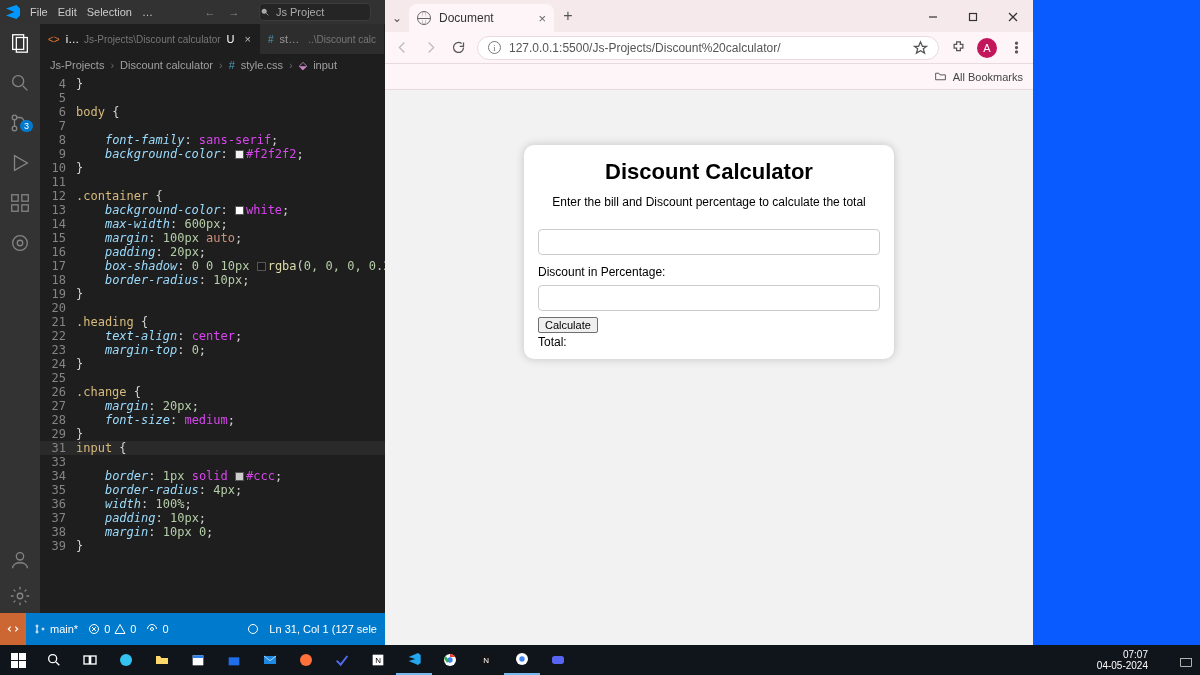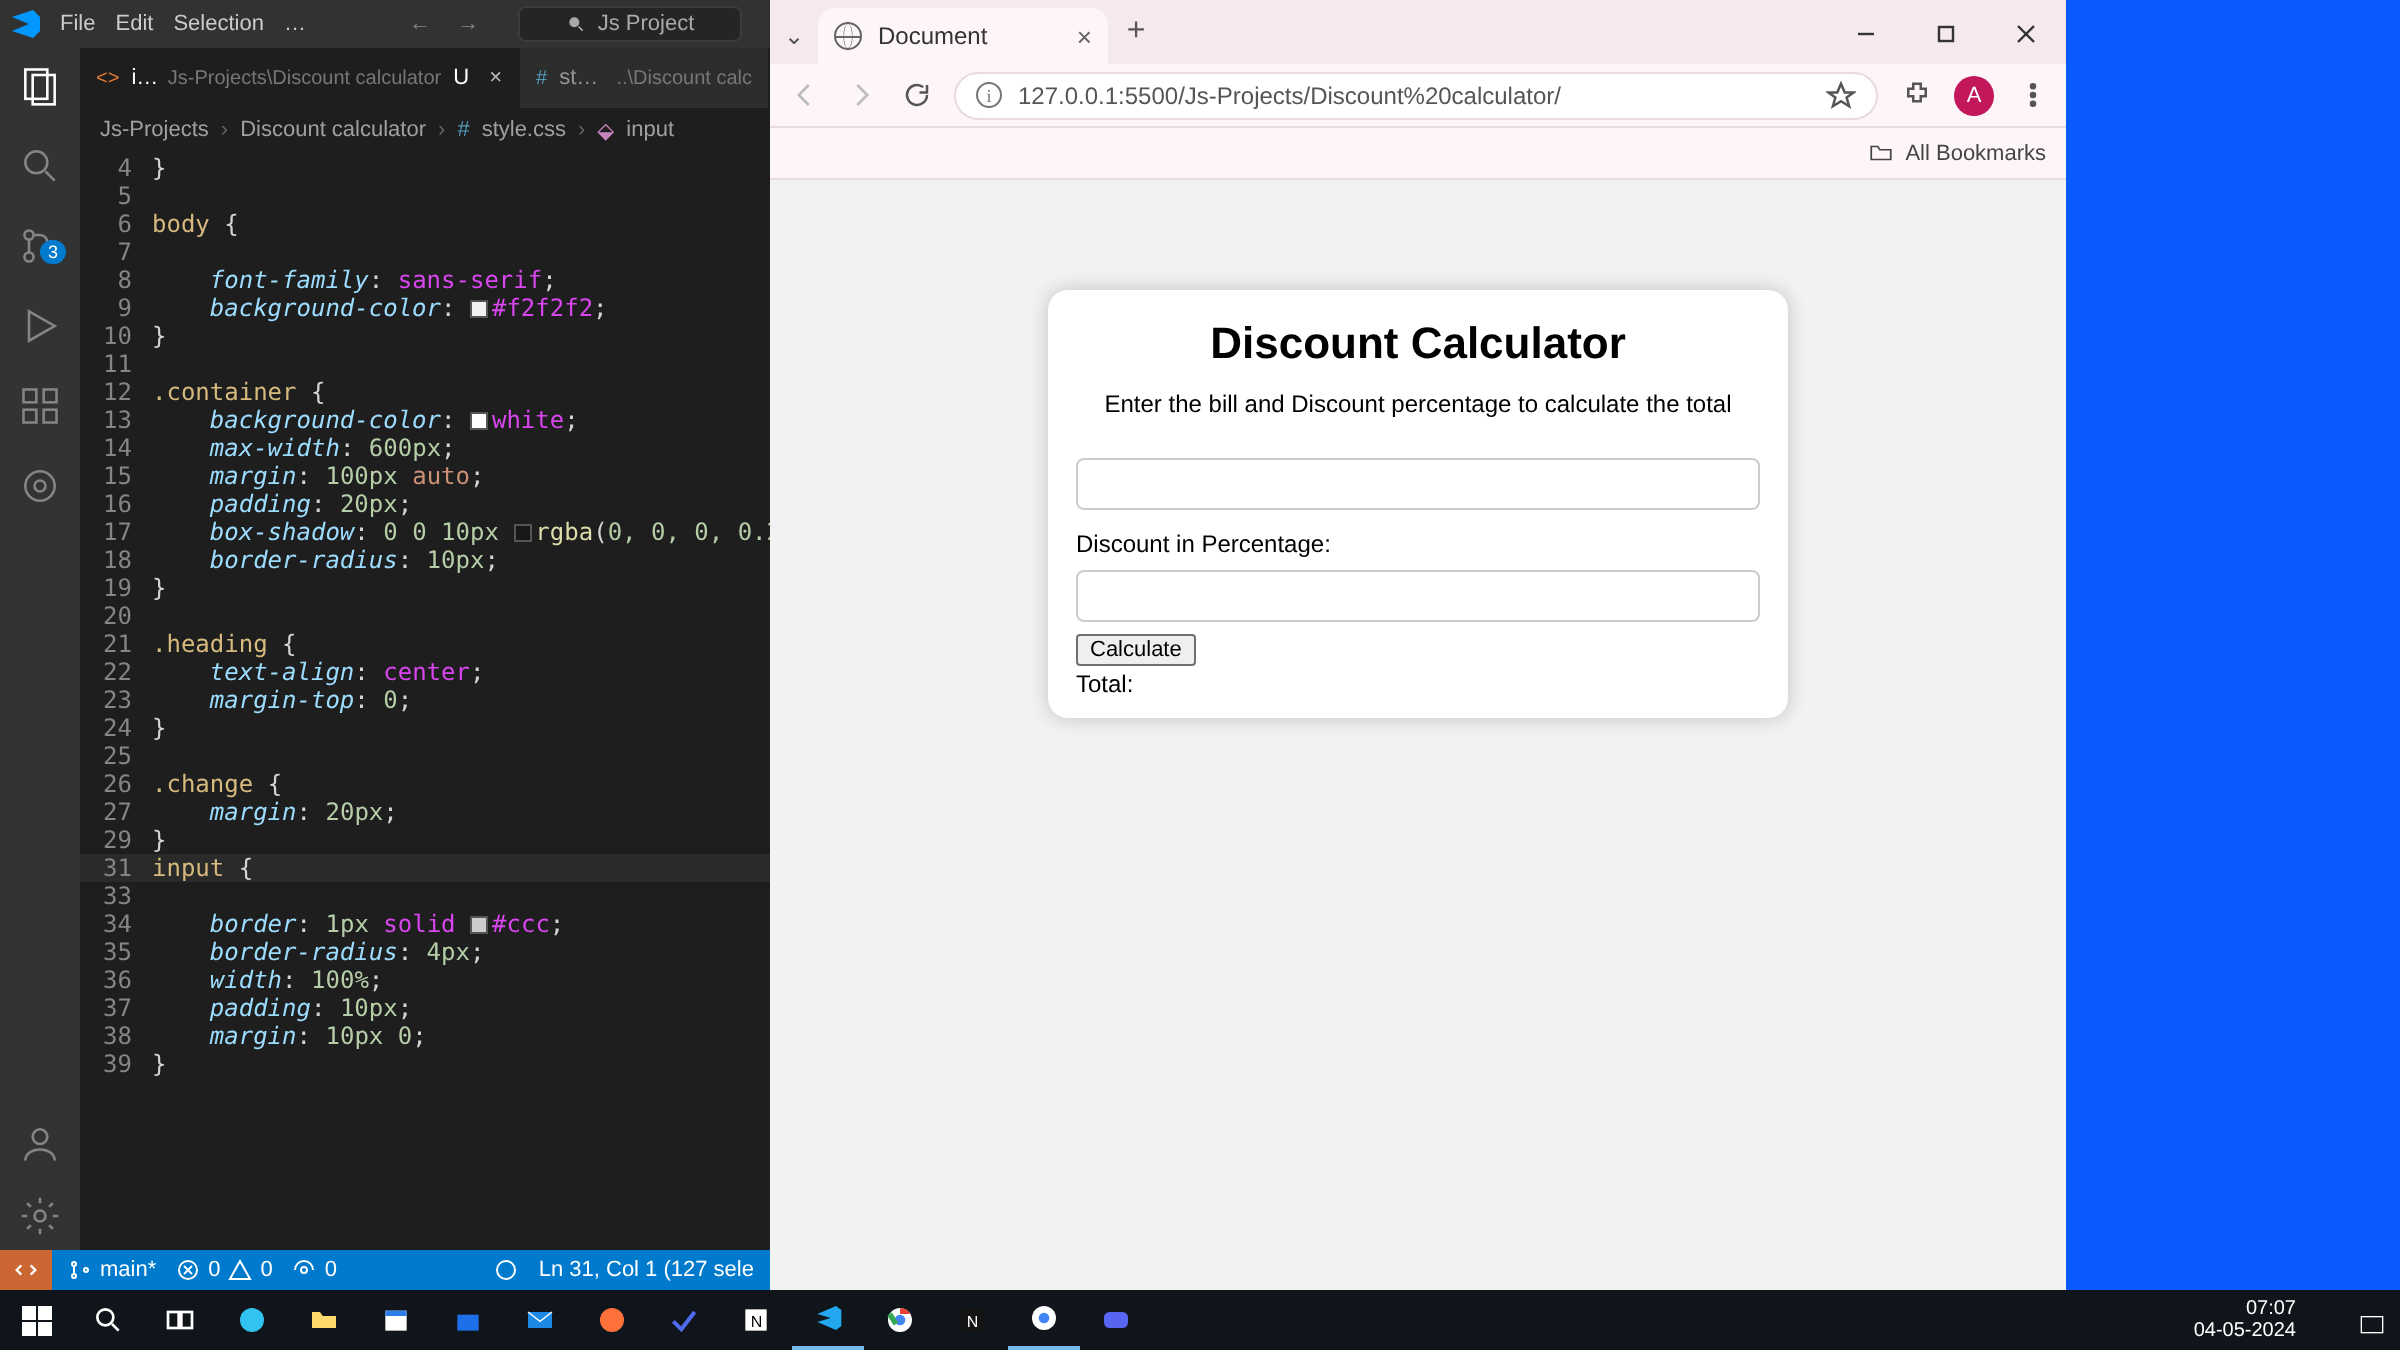--- a/index.html
+++ b/index.html
@@ -16,21 +16,21 @@
     height: 24px; background: #323233; display: flex; align-items: center;
     padding: 0 6px; gap: 10px; font-size: 11px;
   }
   .vscode-titlebar .vs-logo { width: 14px; height: 14px; background: #0098ff; clip-path: polygon(75% 0,100% 25%,100% 75%,75% 100%,0 75%,60% 50%,0 25%); }
   .vscode-titlebar .menu { color: #ccc; cursor: default; }
   .vscode-titlebar .dots { color: #ccc; }
   .vscode-titlebar .spacer { flex: 0 0 30px; }
   .vscode-titlebar .navarrow { color: #888; width: 14px; text-align: center; }
   .vscode-titlebar .search-center {
     flex: 1; margin: 0 8px; height: 18px; background: #252526; border: 1px solid #3c3c3c;
-    border-radius: 4px; display: flex; align-items: center; justify-content: center; color: #aaa; font-size: 11px; gap: 6px;
+    border-radius: 4px; display: flex; align-items: center; color: #aaa; font-size: 11px; gap: 6px;
   }
   .vscode-titlebar .search-center svg { width: 10px; height: 10px; fill: #aaa; }
 
   .vscode-body { flex: 1; display: flex; min-height: 0; }
   .activitybar {
     width: 40px; background: #333333; display: flex; flex-direction: column;
     align-items: center; padding-top: 8px; gap: 18px; position: relative;
   }
   .activitybar .aicon { width: 22px; height: 22px; color: #858585; display:flex; align-items:center; justify-content:center; }
   .activitybar .aicon.active { color: #fff; }
@@ -69,21 +69,21 @@
   .src .pun { color: #d4d4d4; }
   .src .prop { color: #9cdcfe; font-style: italic; }
   .src .val { color: #d946ef; }
   .src .num { color: #b5cea8; }
   .src .unit { color: #b5cea8; }
   .src .kw { color: #ce9178; }
   .src .fn { color: #dcdcaa; }
   .src .swatch { display:inline-block; width:9px; height:9px; border:1px solid #555; vertical-align: middle; margin-right:2px; }
 
   .statusbar {
-    height: 20px; display: flex; align-items: center; font-size: 11px;
+    height: 32px; display: flex; align-items: center; font-size: 11px;
   }
   .statusbar .remote { width: 26px; height: 100%; background: #cc6633; display:flex; align-items:center; justify-content:center; color:#fff; }
   .statusbar .remote svg { width:14px; height:14px; stroke:#fff; fill:none; stroke-width:2; }
   .statusbar .rest { flex:1; height:100%; background:#007acc; color:#fff; display:flex; align-items:center; padding:0 8px; gap:10px; }
   .statusbar .rest .seg { display:flex; align-items:center; gap:4px; }
   .statusbar .rest svg { width:12px; height:12px; stroke:#fff; fill:none; stroke-width:2; }
 
   
   .browser {
     position: absolute; left: 385px; top: 0; width: 648px; height: 645px;
@@ -290,20 +290,21 @@
             <div class="cl"><span class="gut">18</span><span class="src">    <span class="prop">border-radius</span><span class="pun">:</span> <span class="num">10</span><span class="unit">px</span><span class="pun">;</span></span></div>
             <div class="cl"><span class="gut">19</span><span class="src"><span class="pun">}</span></span></div>
             <div class="cl"><span class="gut">20</span><span class="src"></span></div>
             <div class="cl"><span class="gut">21</span><span class="src"><span class="sel">.heading</span> <span class="pun">{</span></span></div>
             <div class="cl"><span class="gut">22</span><span class="src">    <span class="prop">text-align</span><span class="pun">:</span> <span class="val">center</span><span class="pun">;</span></span></div>
             <div class="cl"><span class="gut">23</span><span class="src">    <span class="prop">margin-top</span><span class="pun">:</span> <span class="num">0</span><span class="pun">;</span></span></div>
             <div class="cl"><span class="gut">24</span><span class="src"><span class="pun">}</span></span></div>
             <div class="cl"><span class="gut">25</span><span class="src"></span></div>
             <div class="cl"><span class="gut">26</span><span class="src"><span class="sel">.change</span> <span class="pun">{</span></span></div>
             <div class="cl"><span class="gut">27</span><span class="src">    <span class="prop">margin</span><span class="pun">:</span> <span class="num">20</span><span class="unit">px</span><span class="pun">;</span></span></div>
+            <div class="cl"><span class="gut">28</span><span class="src">    <span class="prop">font-size</span><span class="pun">:</span> <span class="val">medium</span><span class="pun">;</span></span></div>
             <div class="cl"><span class="gut">29</span><span class="src"><span class="pun">}</span></span></div>
             <div class="cl hl"><span class="gut">31</span><span class="src"><span class="sel">input</span> <span class="pun">{</span></span></div>
             <div class="cl"><span class="gut">33</span><span class="src"></span></div>
             <div class="cl"><span class="gut">34</span><span class="src">    <span class="prop">border</span><span class="pun">:</span> <span class="num">1</span><span class="unit">px</span> <span class="val">solid</span> <span class="swatch" style="background:#ccc"></span><span class="val">#ccc</span><span class="pun">;</span></span></div>
             <div class="cl"><span class="gut">35</span><span class="src">    <span class="prop">border-radius</span><span class="pun">:</span> <span class="num">4</span><span class="unit">px</span><span class="pun">;</span></span></div>
             <div class="cl"><span class="gut">36</span><span class="src">    <span class="prop">width</span><span class="pun">:</span> <span class="num">100</span><span class="unit">%</span><span class="pun">;</span></span></div>
             <div class="cl"><span class="gut">37</span><span class="src">    <span class="prop">padding</span><span class="pun">:</span> <span class="num">10</span><span class="unit">px</span><span class="pun">;</span></span></div>
             <div class="cl"><span class="gut">38</span><span class="src">    <span class="prop">margin</span><span class="pun">:</span> <span class="num">10</span><span class="unit">px</span> <span class="num">0</span><span class="pun">;</span></span></div>
             <div class="cl"><span class="gut">39</span><span class="src"><span class="pun">}</span></span></div>
           </div>

